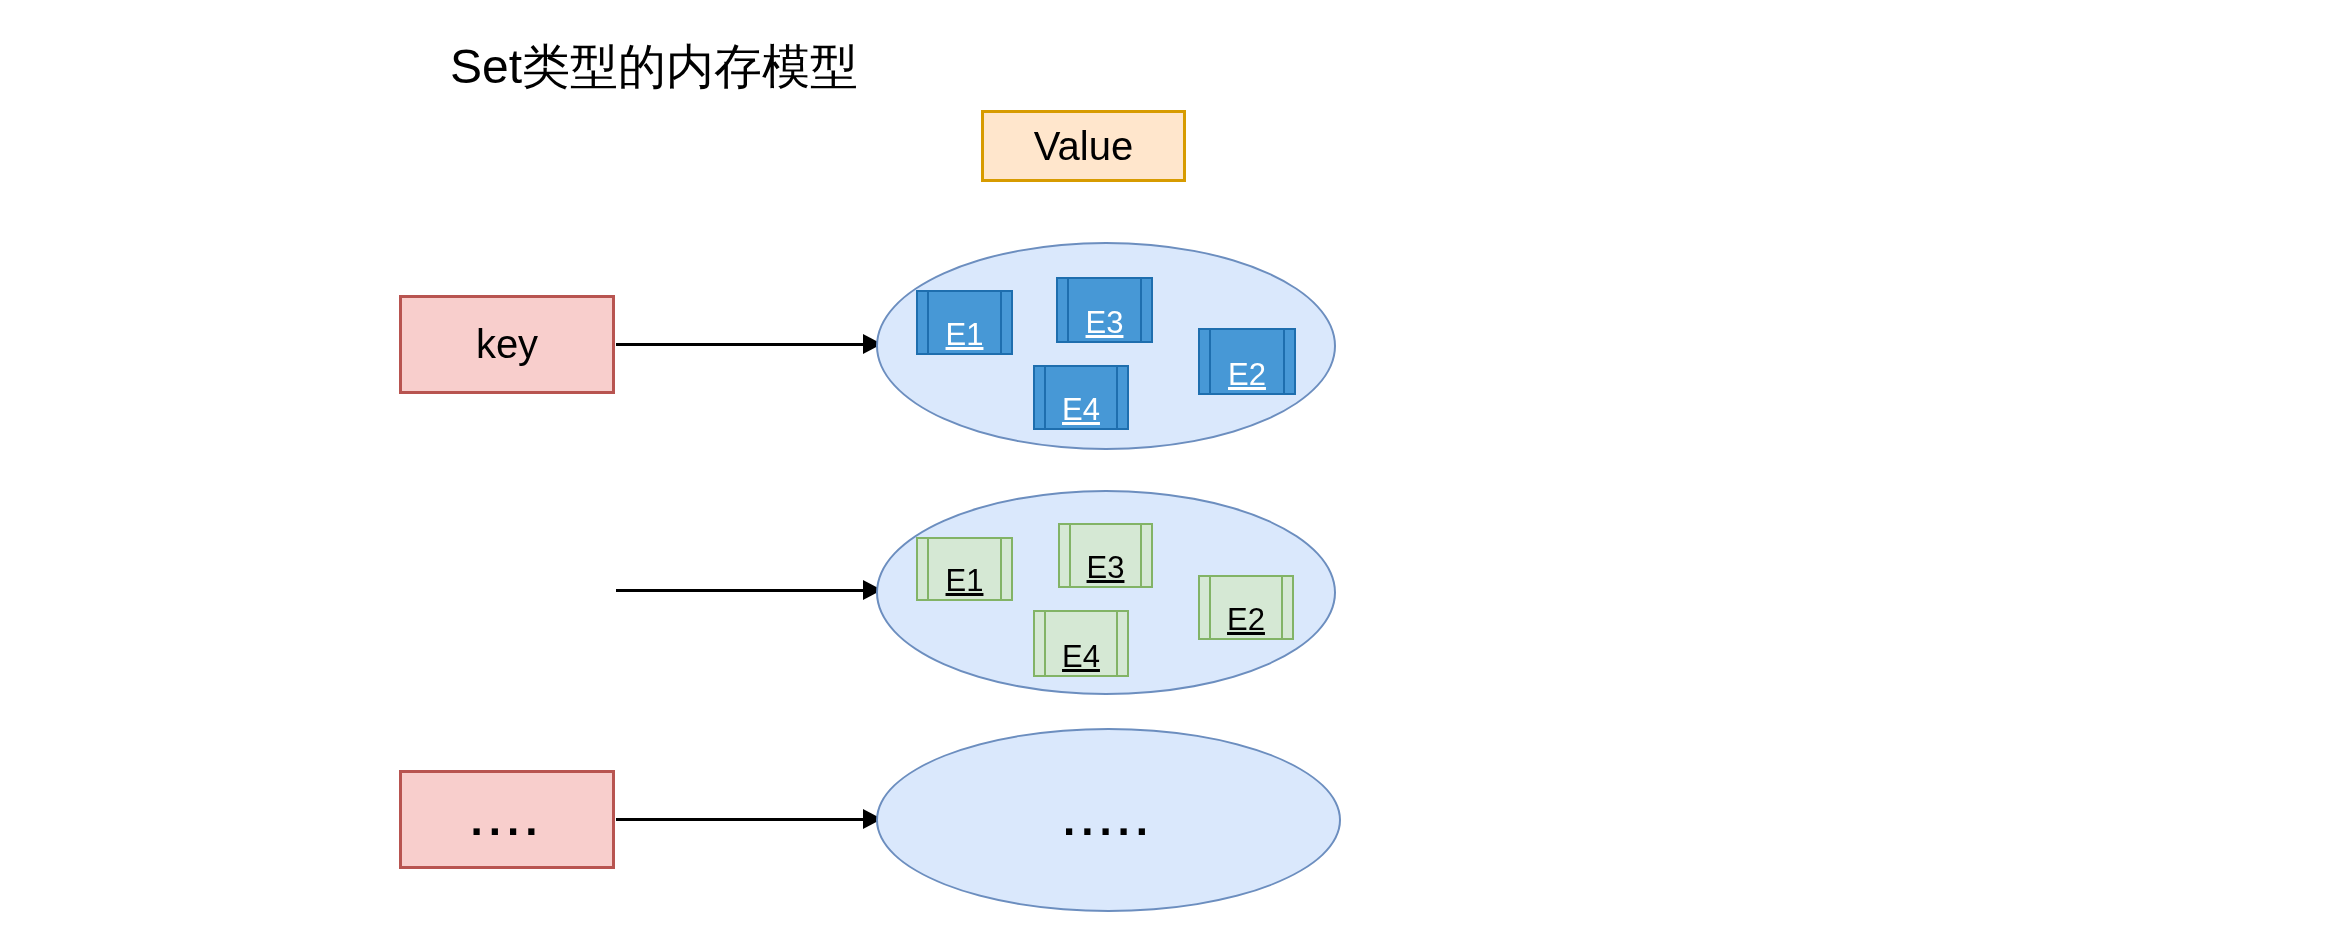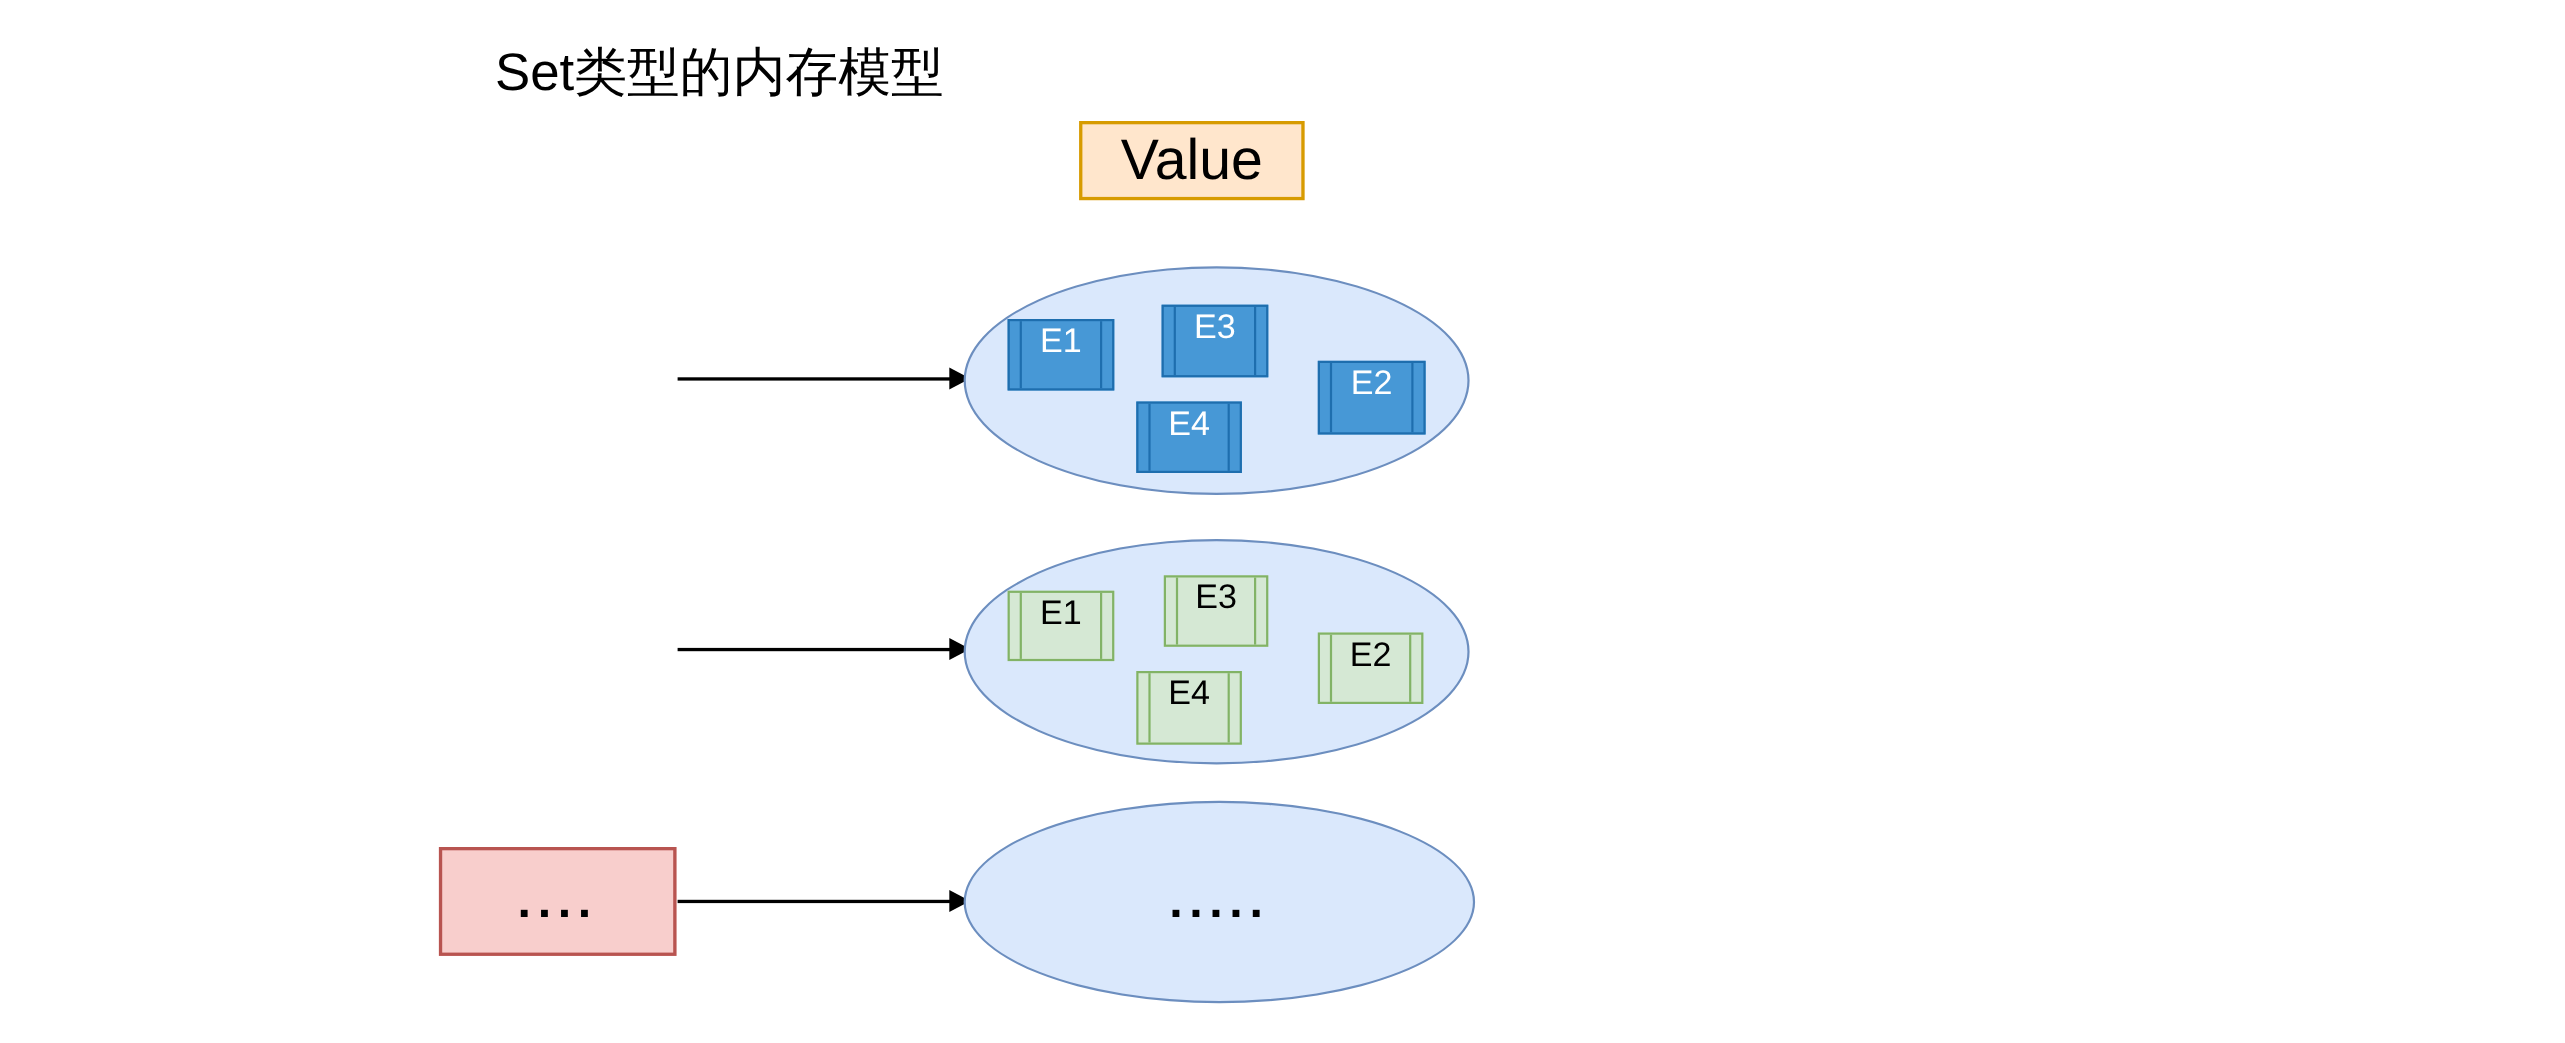--- a/index.html
+++ b/index.html
@@ -16,21 +16,21 @@
   }
 
   .shape{
     position:absolute;display:flex;align-items:center;justify-content:center;
     box-sizing:border-box;
   }
 
   .value-box{
     left:945px;top:110px;width:205px;height:72px;
     background:#ffe6cc;border:3px solid #d79b00;
-    font-size:52px;
+    font-size:40px;
   }
 
   .key-box{
     left:363px;width:216px;height:99px;
     background:#f8cecc;border:3px solid #b85450;
     font-size:40px;
   }
   .key-1{top:295px;}
   .key-2{top:541px;}
   .key-3{top:770px;}
@@ -41,22 +41,23 @@
     display:flex;align-items:center;justify-content:center;
   }
   .ellipse-1{left:840px;top:242px;width:460px;height:208px;}
   .ellipse-2{left:840px;top:490px;width:460px;height:205px;}
   .ellipse-3{left:840px;top:728px;width:465px;height:184px;}
 
   .dots{font-size:44px;font-weight:bold;letter-spacing:6px;line-height:1;}
 
   .ebox{
     position:absolute;box-sizing:border-box;
-    display:flex;align-items:flex-start;justify-content:center;
+    display:flex;align-items:flex-end;justify-content:center;
     font-size:31px;
+    text-decoration:underline;
   }
   .ebox .bar{position:absolute;top:0;bottom:0;width:2px;}
   .ebox .bar.l{left:9px;}
   .ebox .bar.r{right:9px;}
   .ebox-blue{background:#4798d6;border:2px solid #1e6eae;color:#ffffff;}
   .ebox-blue .bar{background:#1e6eae;}
   .ebox-green{background:#d5e8d4;border:2px solid #82b366;color:#000000;}
   .ebox-green .bar{background:#82b366;}
 
   .arrow{position:absolute;left:580px;width:266px;height:0;}
@@ -73,20 +74,23 @@
 <body>
 
 <div class="canvas">
 
   <div class="title">Set类型的内存模型</div>
 
   <div class="shape value-box">
     <span>Value</span>
   </div>
 
+  <div class="shape key-box key-1">
+    <span>key</span>
+  </div>
 
   <div class="arrow arrow-1">
     <i class="shaft"></i>
     <i class="head"></i>
   </div>
 
   <div class="ellipse ellipse-1"></div>
 
   <div class="ebox ebox-blue" style="left:880px;top:290px;width:97px;height:65px">
     <span class="bar l"></span>

